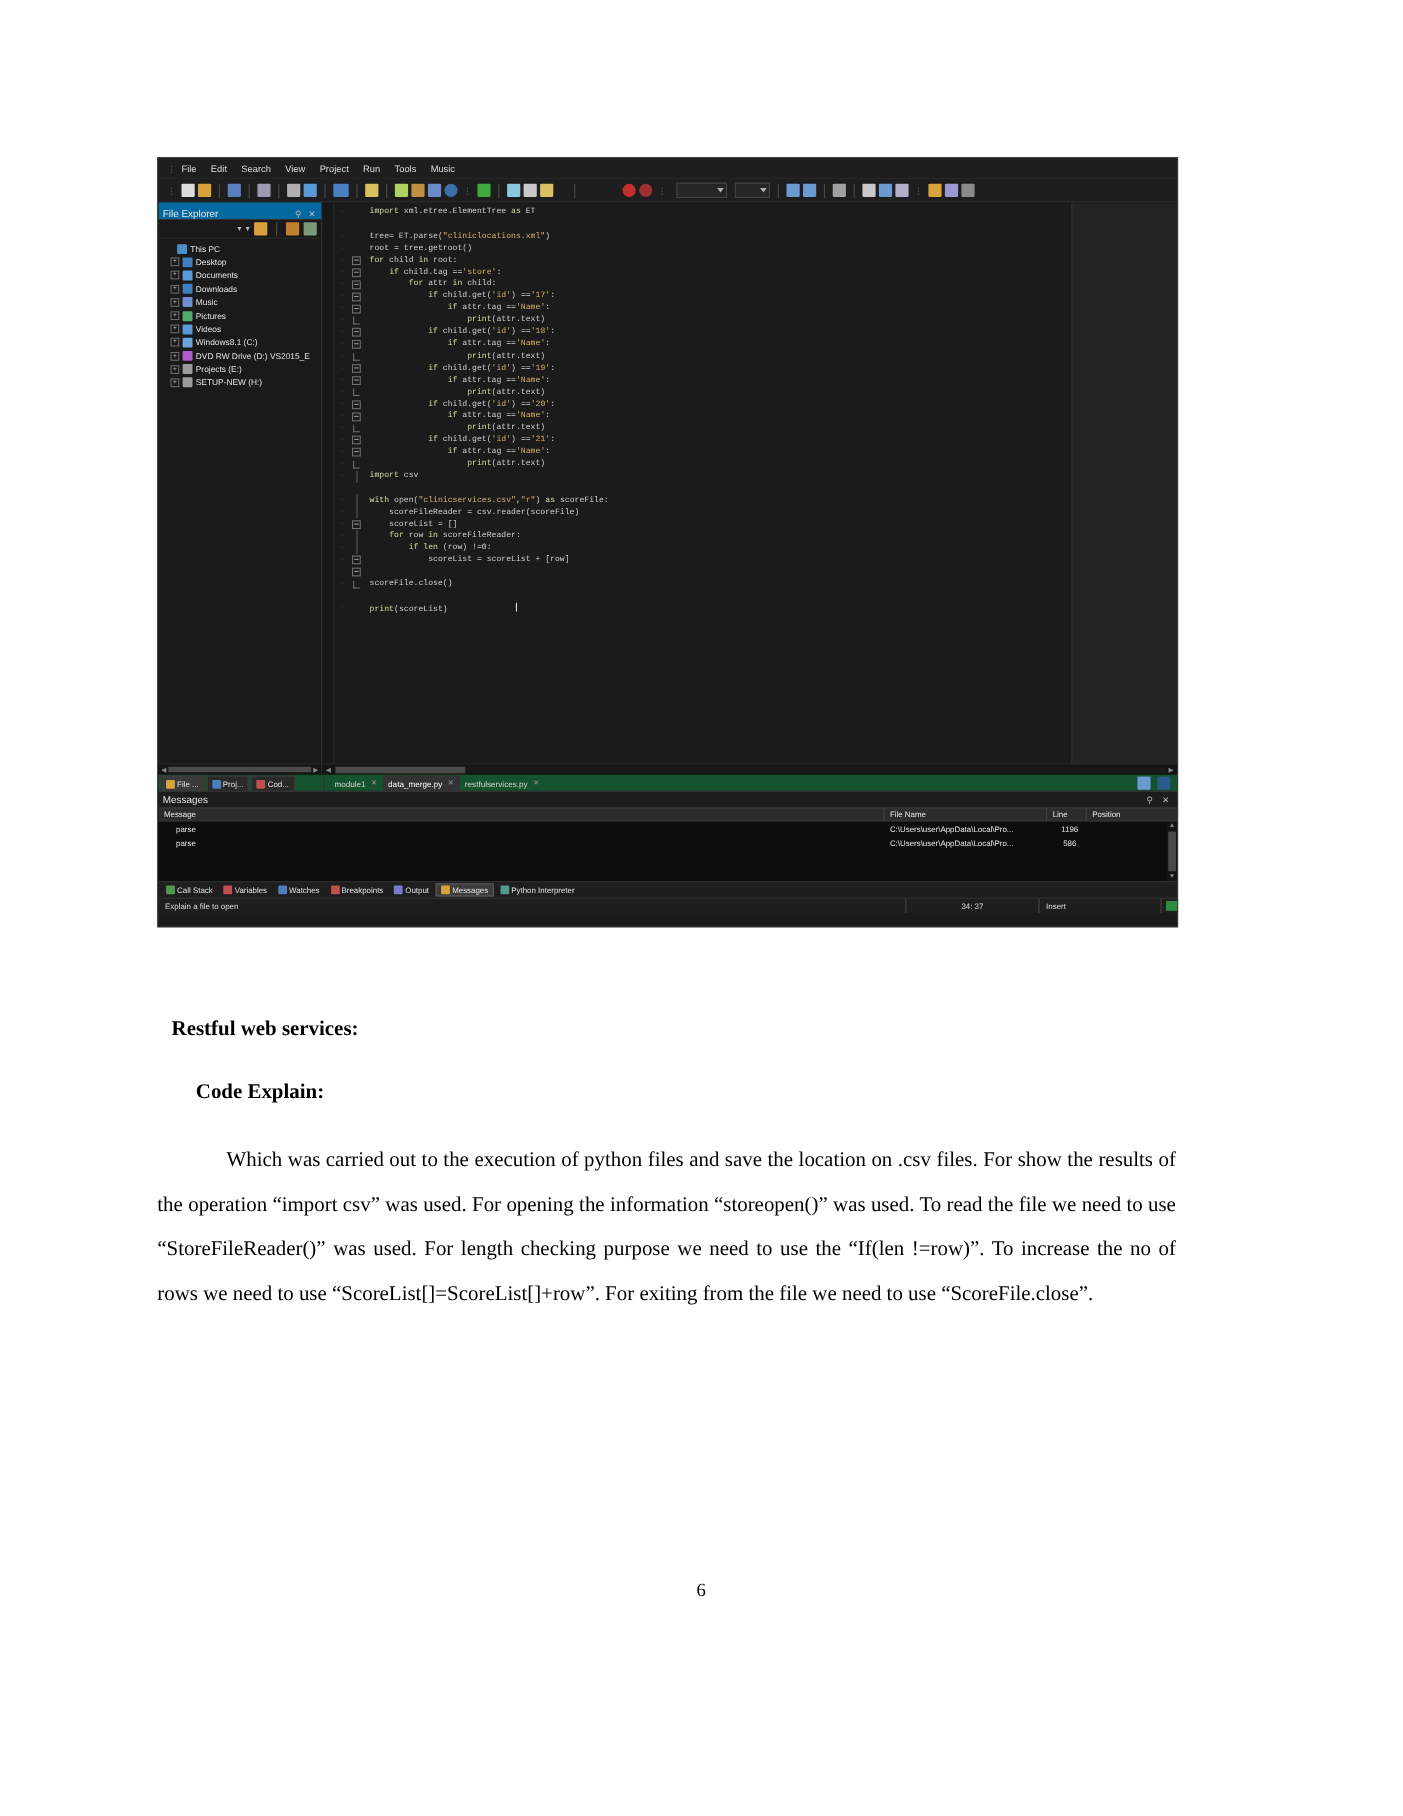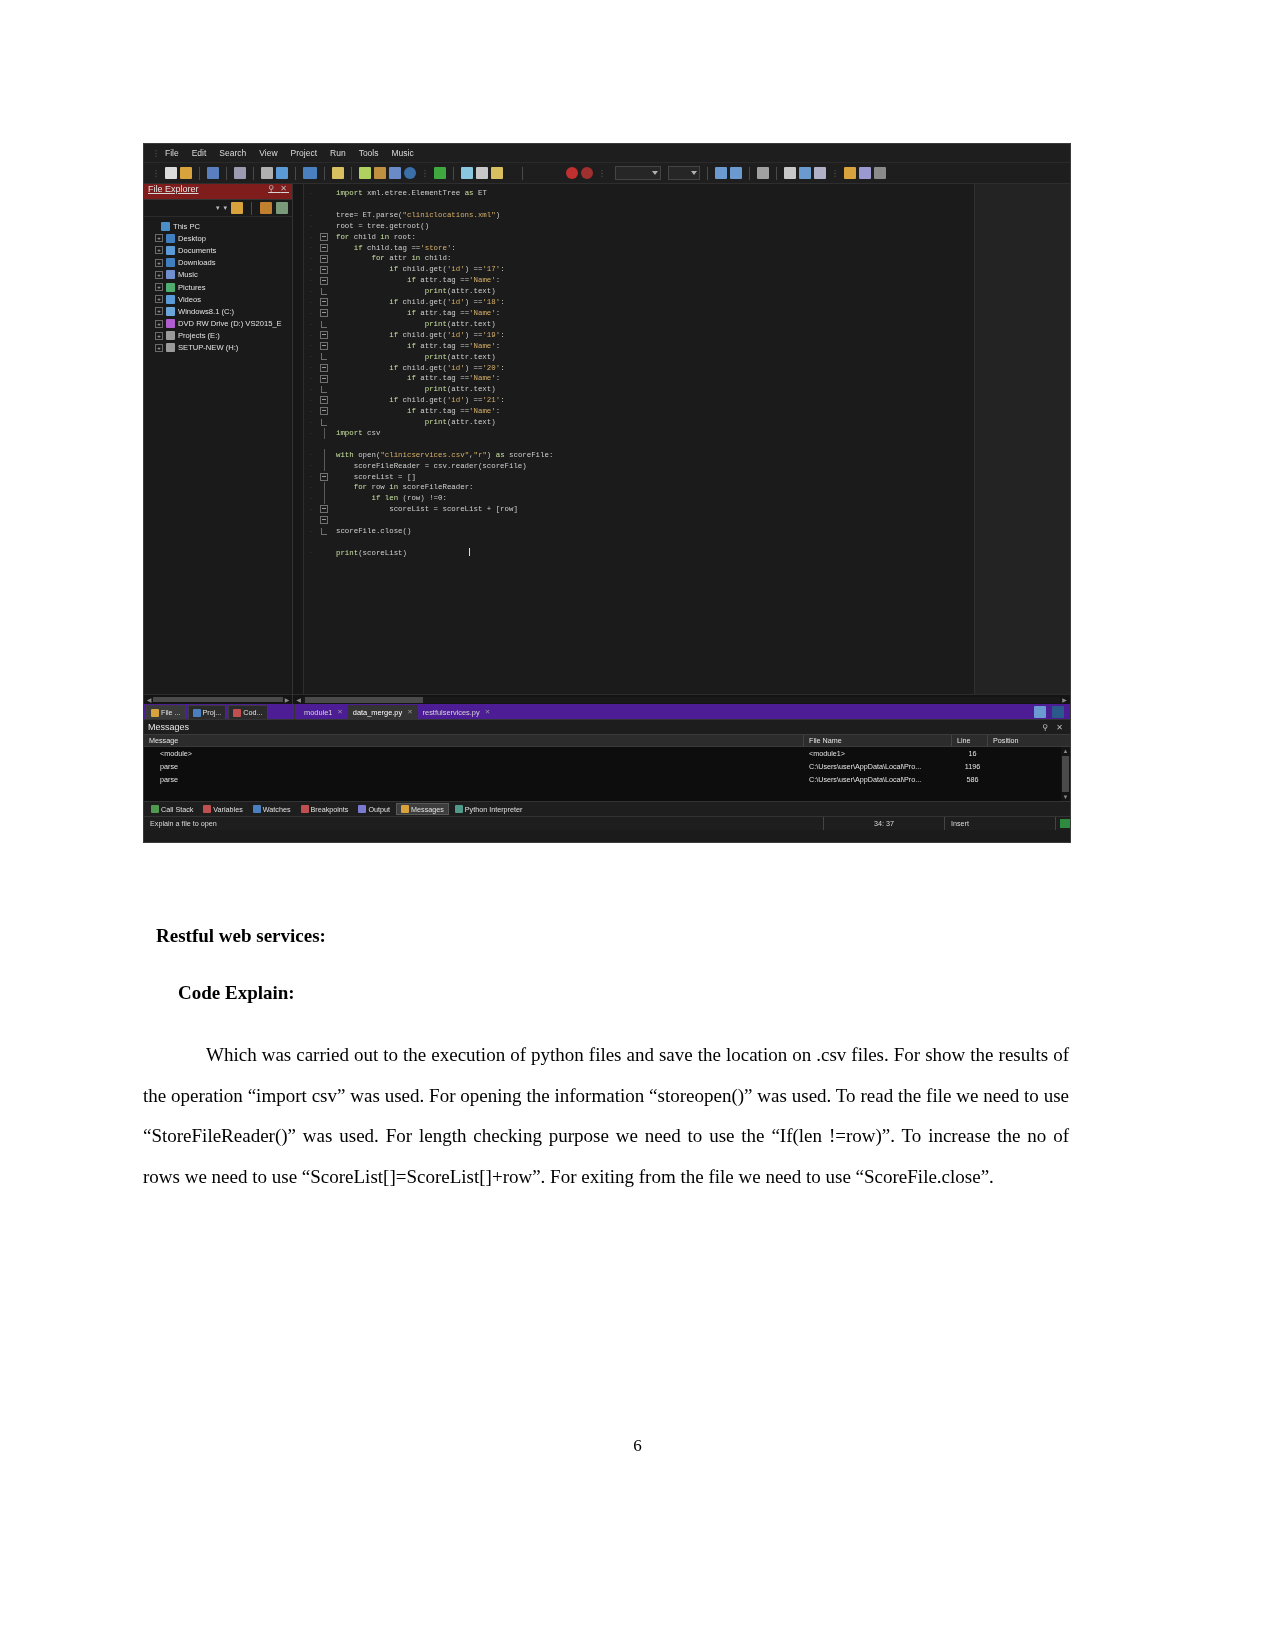--- a/index.html
+++ b/index.html
@@ -34,22 +34,22 @@
   .tbcombo:after{content:"";position:absolute;right:2px;top:4px;
     border-left:3px solid transparent;border-right:3px solid transparent;
     border-top:4px solid #b0b0b0;}
 
   
   .main{display:flex;height:520px;}
 
   
   .explorer{width:148px;background:#1a1a1a;border-right:1px solid #333;
     display:flex;flex-direction:column;}
-  .exp-head{height:15px;display:flex;align-items:flex-start;justify-content:space-between;
-    padding:0 3px 0 4px;background:#7f1d1d;border-bottom:1px solid #333;text-decoration:underline;}
+  .exp-head{height:15px;display:flex;align-items:flex-end;justify-content:space-between;
+    padding:0 3px 0 4px;background:#0369a1;border-bottom:1px solid #333;}
   .exp-title{font-size:9px;color:#e6e6e6;}
   .exp-head-btns{font-size:8px;color:#bdbdbd;letter-spacing:2px;}
   .exp-tools{height:16px;display:flex;align-items:center;justify-content:flex-end;
     gap:4px;padding-right:4px;border-bottom:1px solid #2b2b2b;}
   .chev{color:#bdbdbd;font-size:7px;}
   .exp-tree{flex:1;padding:3px 0 0 4px;overflow:hidden;}
   .node{display:flex;align-items:center;height:12.2px;font-size:7.6px;color:#e2e2e2;
     white-space:nowrap;}
   .node .plus{width:8px;height:8px;border:1px solid #6a6a6a;color:#c8c8c8;
     font-size:6px;line-height:7px;text-align:center;margin-right:3px;box-sizing:border-box;}
@@ -81,21 +81,21 @@
   .ed-right{width:95px;background:#232323;border-left:1px solid #303030;}
   .caret{display:inline-block;width:1px;height:8px;background:#dcdcdc;
     vertical-align:-1px;}
   .ed-hscroll{height:9px;background:#141414;display:flex;align-items:center;
     border-top:1px solid #2b2b2b;padding:0 1px;}
   .ed-hscroll .arrow{color:#8a8a8a;font-size:6px;width:9px;text-align:center;}
   .ed-hscroll .track{flex:1;height:6px;background:#191919;position:relative;}
   .ed-hscroll .thumb{position:absolute;left:2px;top:0;width:118px;height:6px;background:#4a4a4a;}
 
   
-  .dockrow{height:15px;display:flex;background:#4c1d95;}
+  .dockrow{height:15px;display:flex;background:#14532d;}
   .dock-left{width:148px;display:flex;align-items:flex-end;gap:2px;
     border-right:1px solid #333;padding-left:2px;}
   .dtab{height:13px;display:flex;align-items:center;gap:2px;padding:0 4px;
     font-size:7.2px;color:#e0e0e0;background:#2a2a2a;border:1px solid #3d3d3d;
     border-bottom:none;white-space:nowrap;}
   .dtab.active{background:#3a3a3a;}
   .dtab .ico{width:8px;height:8px;border-radius:1px;flex:none;}
   .dock-right{flex:1;display:flex;align-items:flex-end;padding-left:4px;position:relative;}
   .etab{height:14px;display:flex;align-items:center;padding:0 5px;font-size:7.4px;
     color:#d4d4d4;white-space:nowrap;}
@@ -478,26 +478,20 @@
     </div>
     <div class="msg-cols">
       <span class="c" style="width:660px;">Message</span>
       <span class="c" style="width:148px;">File Name</span>
       <span class="c" style="width:36px;">Line</span>
       <span class="c" style="width:50px;border-right:none;">Position</span>
     </div>
     <div class="msg-body">
       <div id="msgrows-host">
           <div class="msg-row">
-            <span class="c" style="width: 660px; padding-left: 16px;">&lt;module&gt;</span>
-            <span class="c" style="width: 148px;">&lt;module1&gt;</span>
-            <span class="c" style="width: 36px; text-align: center;">16</span>
-            <span class="c" style="width: 50px;"></span>
-          </div>
-          <div class="msg-row">
             <span class="c" style="width: 660px; padding-left: 16px;">parse</span>
             <span class="c" style="width: 148px;">C:\Users\user\AppData\Local\Pro...</span>
             <span class="c" style="width: 36px; text-align: center;">1196</span>
             <span class="c" style="width: 50px;"></span>
           </div>
           <div class="msg-row">
             <span class="c" style="width: 660px; padding-left: 16px;">parse</span>
             <span class="c" style="width: 148px;">C:\Users\user\AppData\Local\Pro...</span>
             <span class="c" style="width: 36px; text-align: center;">586</span>
             <span class="c" style="width: 50px;"></span>

